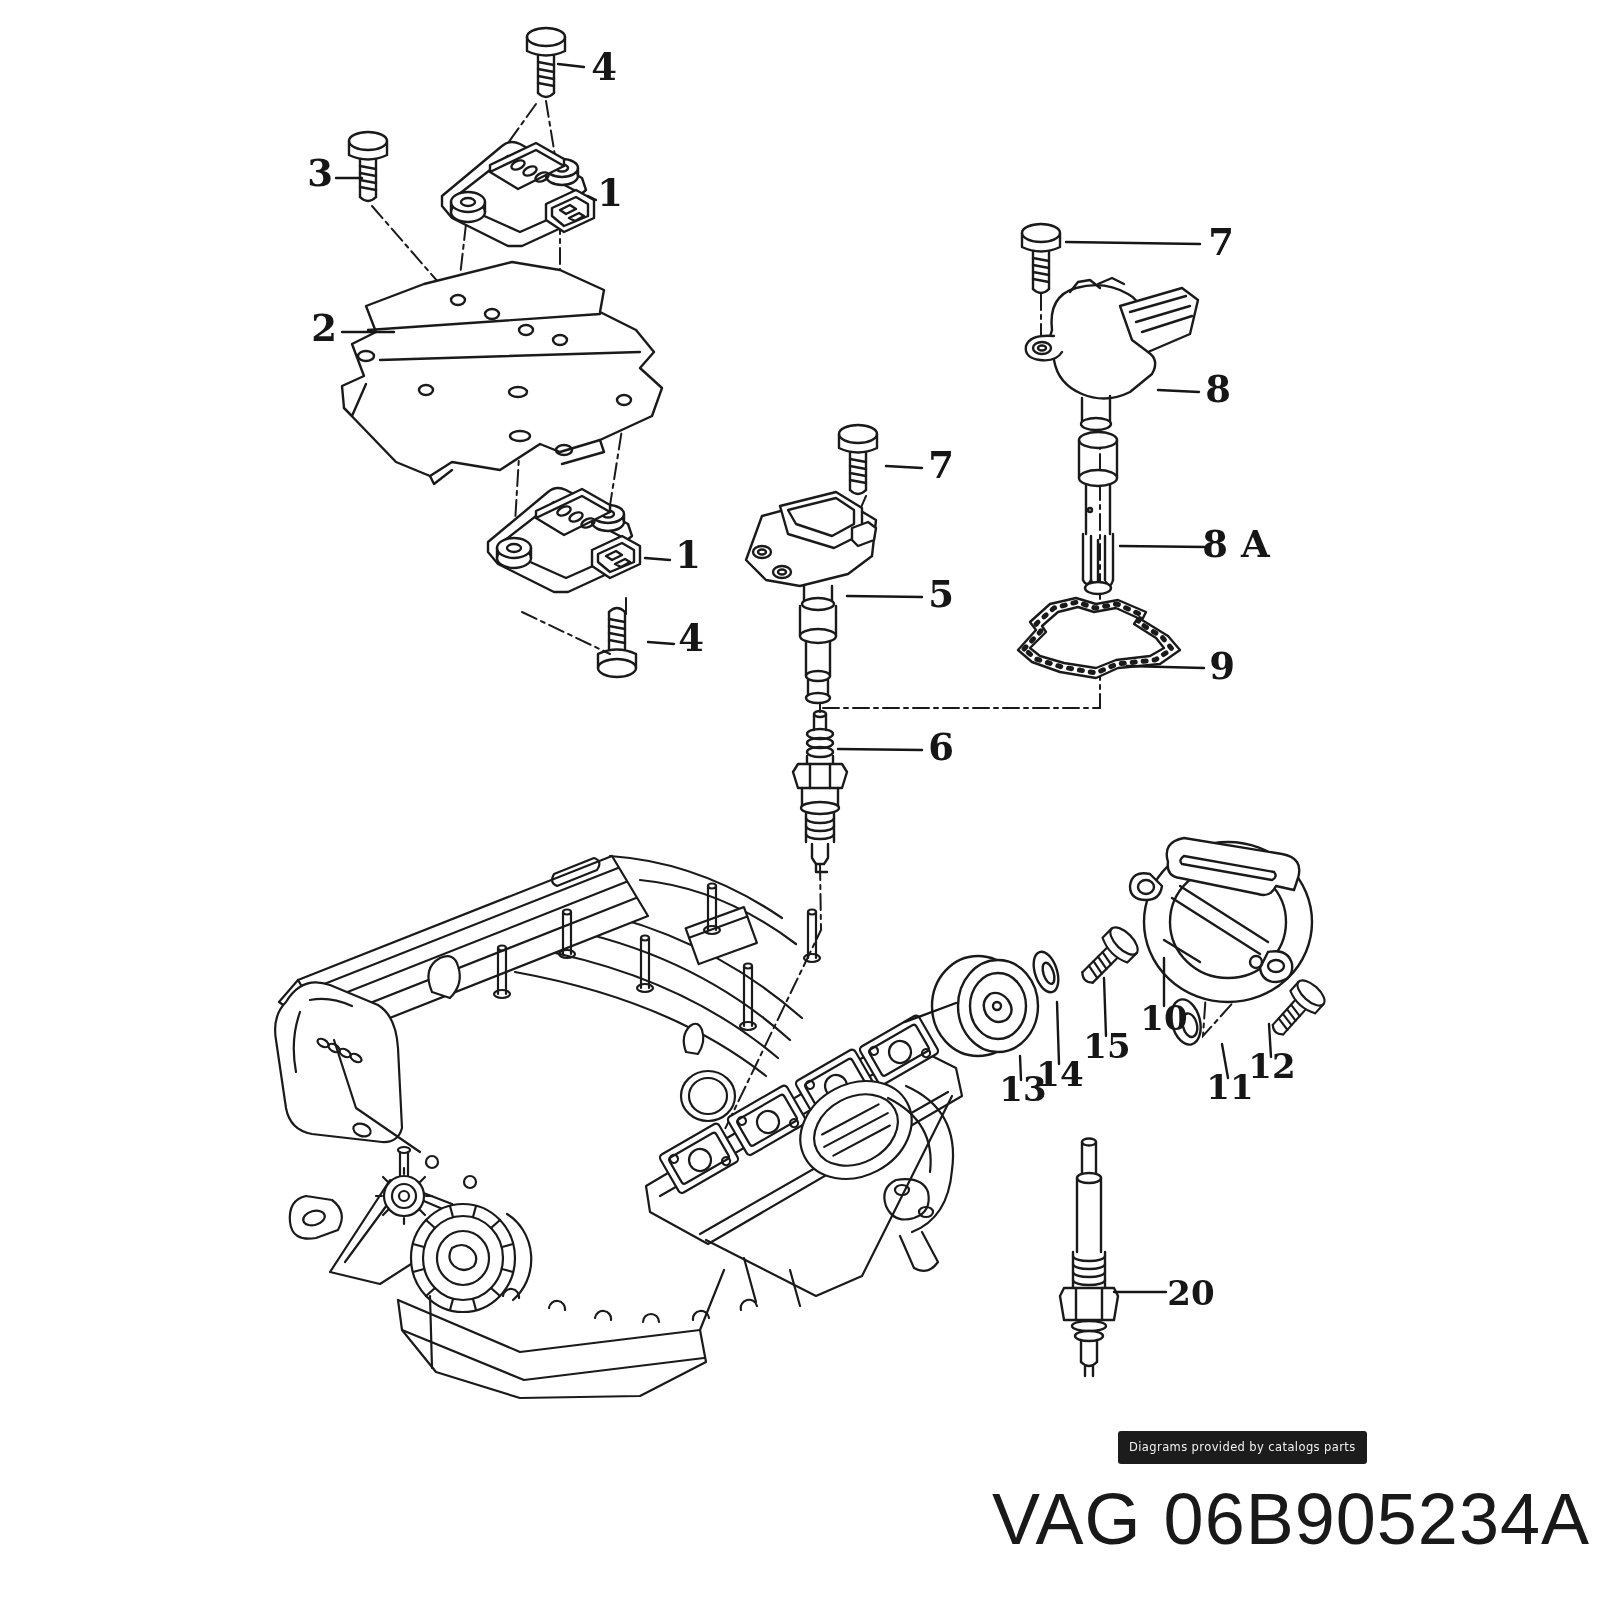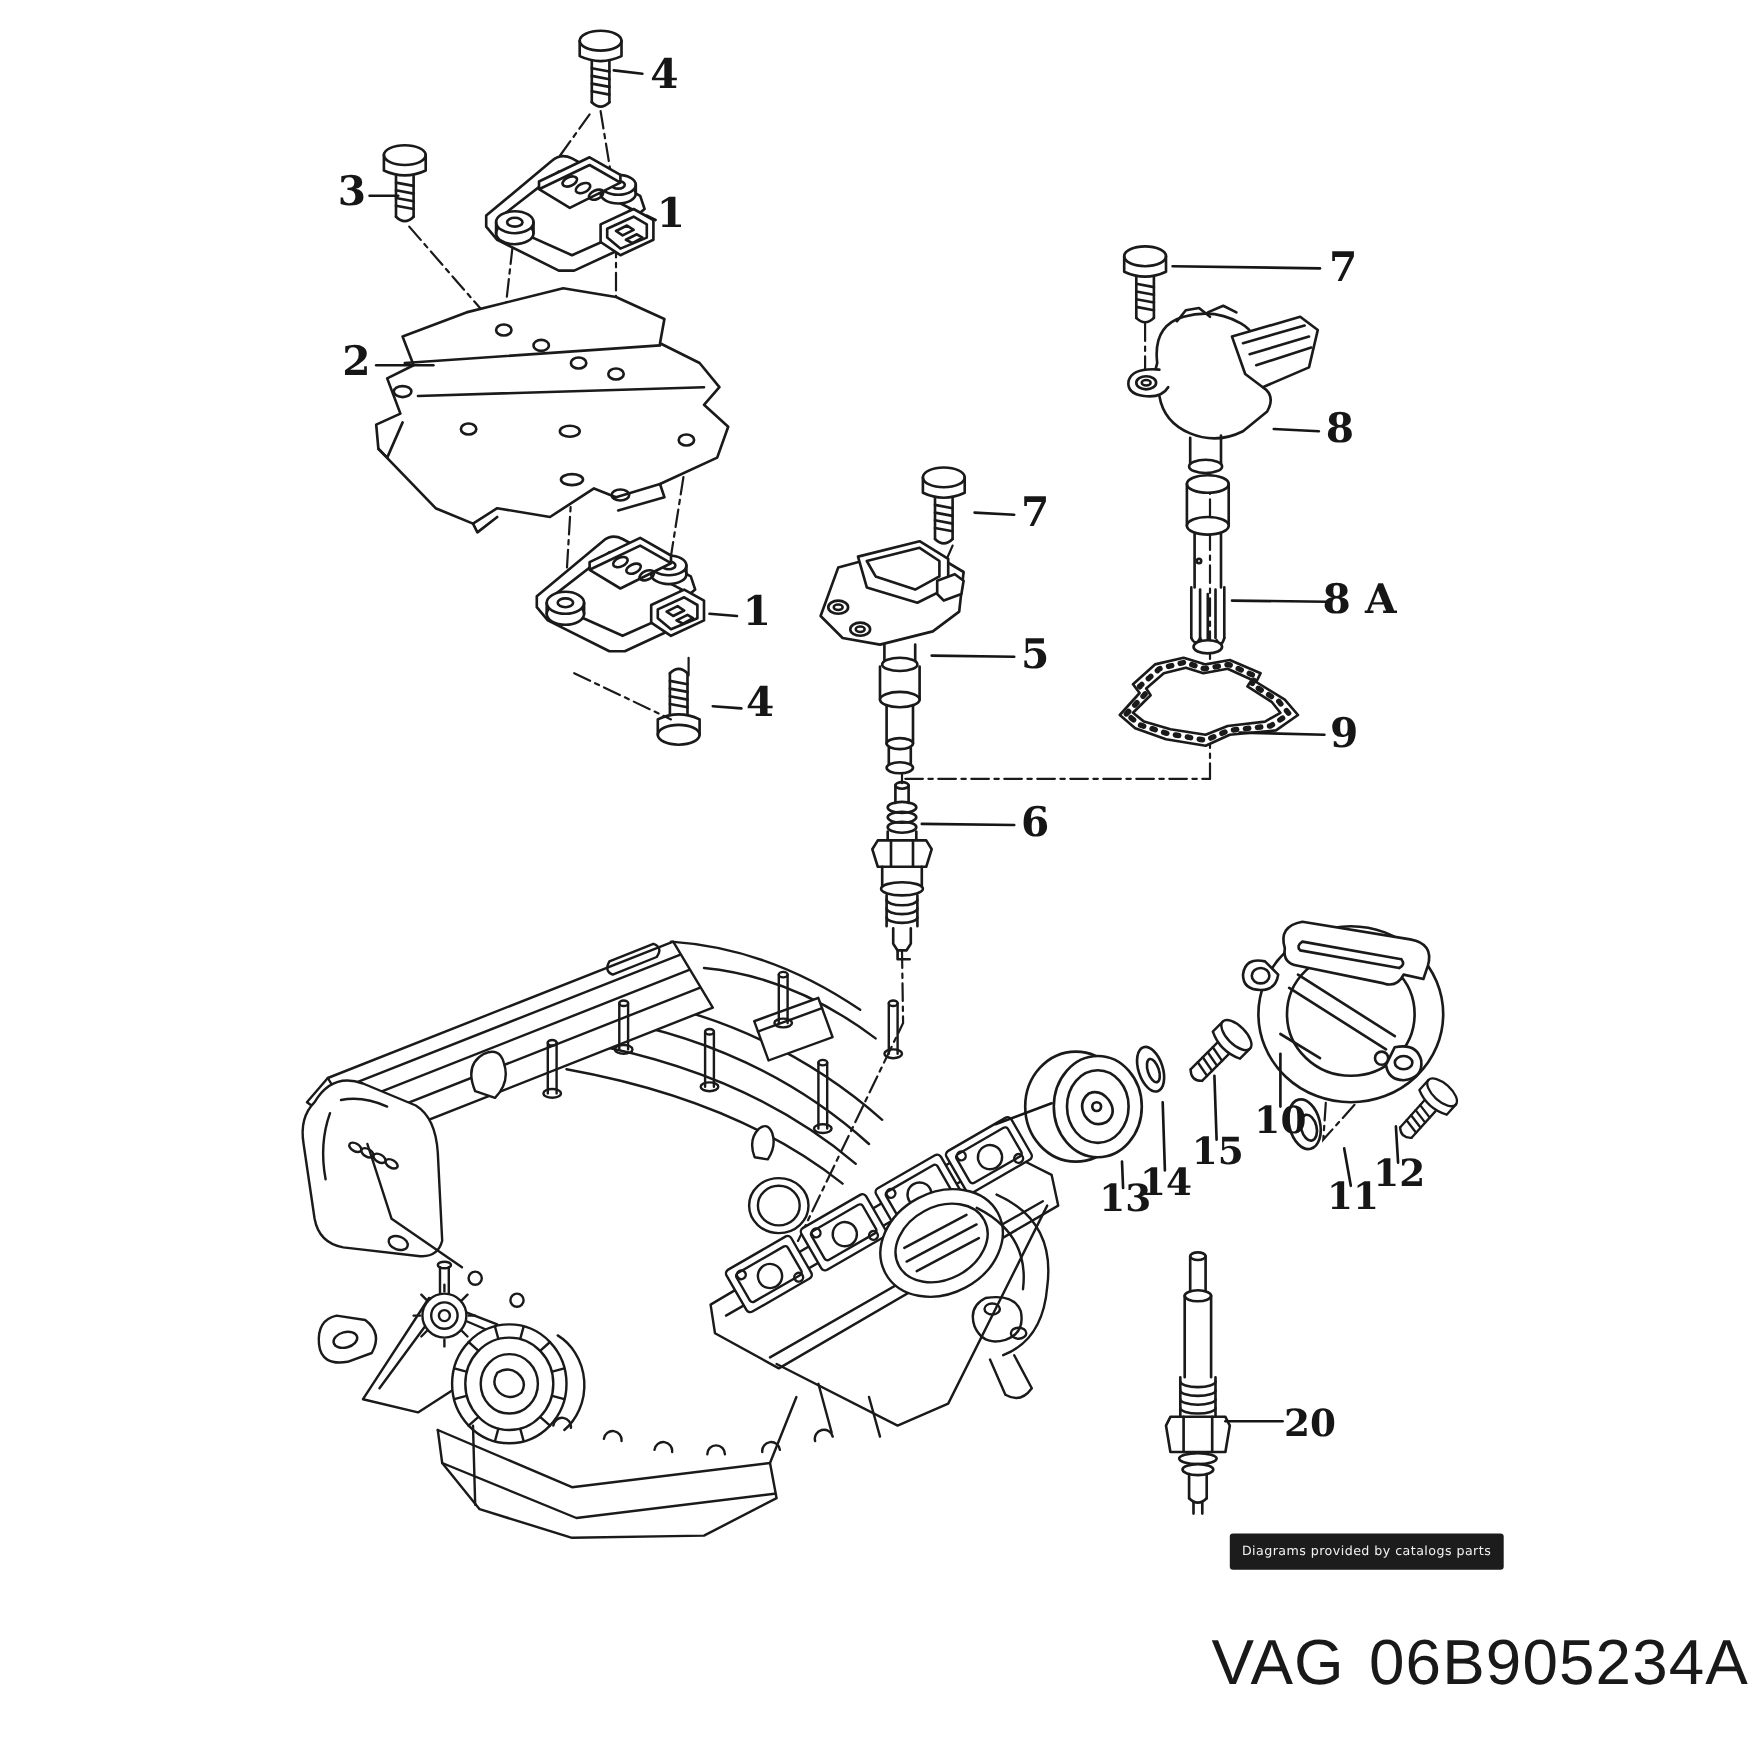--- a/index.html
+++ b/index.html
@@ -1,25 +1,25 @@
 <!DOCTYPE html>
 <html><head>
 <meta charset="utf-8">
 <style>
   html,body{margin:0;padding:0;background:#ffffff;}
   .stage{position:relative;width:1600px;height:1600px;background:#ffffff;overflow:hidden;
          font-family:"Liberation Sans", sans-serif;}
   .stage svg{position:absolute;left:0;top:0;}
   .co{font-family:"DejaVu Serif", serif;font-size:37px;font-weight:700;fill:#161616;}
   .coSmall{font-family:"DejaVu Serif", serif;font-size:34px;font-weight:700;fill:#161616;}
-  .watermark{position:absolute;left:1118px;top:1394px;height:33px;line-height:33px;
+  .watermark{position:absolute;left:1118px;top:1431px;height:33px;line-height:33px;
              background:#1c1c1c;color:#f2f2f2;font-size:11.5px;letter-spacing:.4px;
              padding:0 11px;border-radius:3px;font-family:"DejaVu Sans", sans-serif;white-space:nowrap;}
   .footer{position:absolute;left:840px;top:1478px;width:750px;text-align:right;
-          font-size:58px;color:#191919;letter-spacing:1px;white-space:nowrap;
+          font-size:72px;color:#191919;letter-spacing:1px;white-space:nowrap;
           font-family:"Liberation Sans", sans-serif;}
   .footer .num{margin-left:22px;}
 </style>
 </head>
 <body>
 
 <div class="stage">
 
 <svg viewBox="0 0 1600 1600" width="1600" height="1600">
   <defs>

